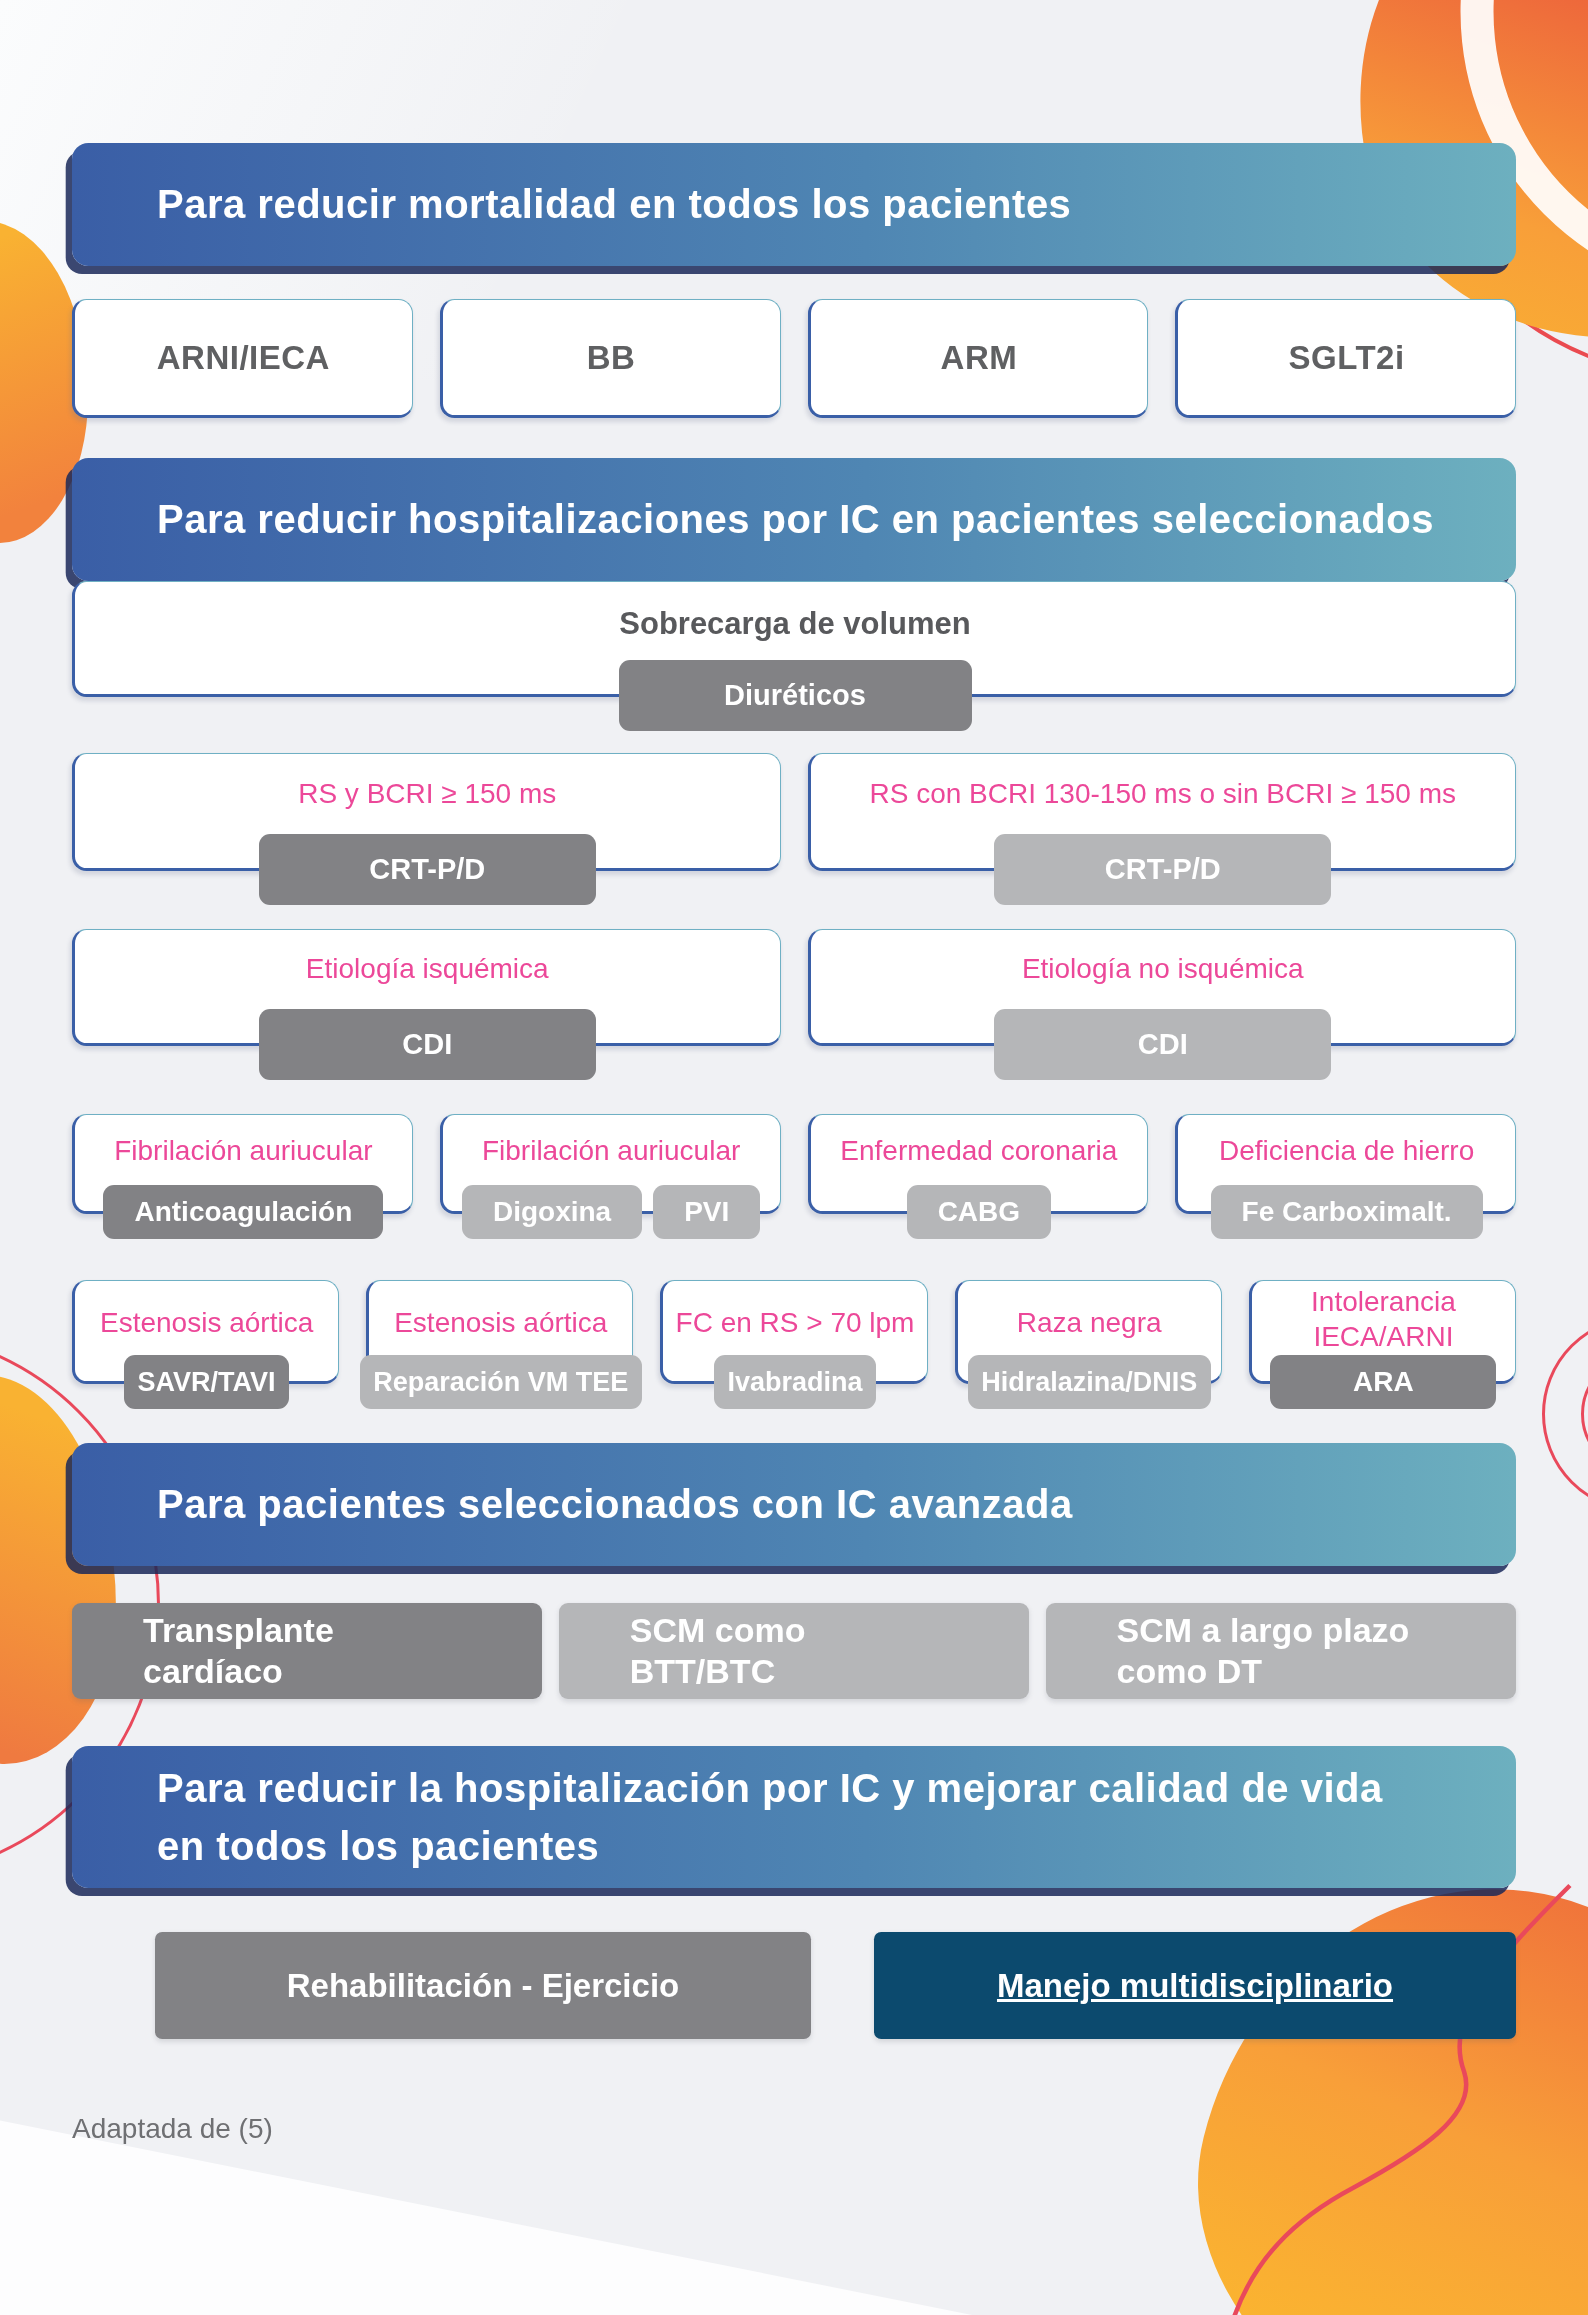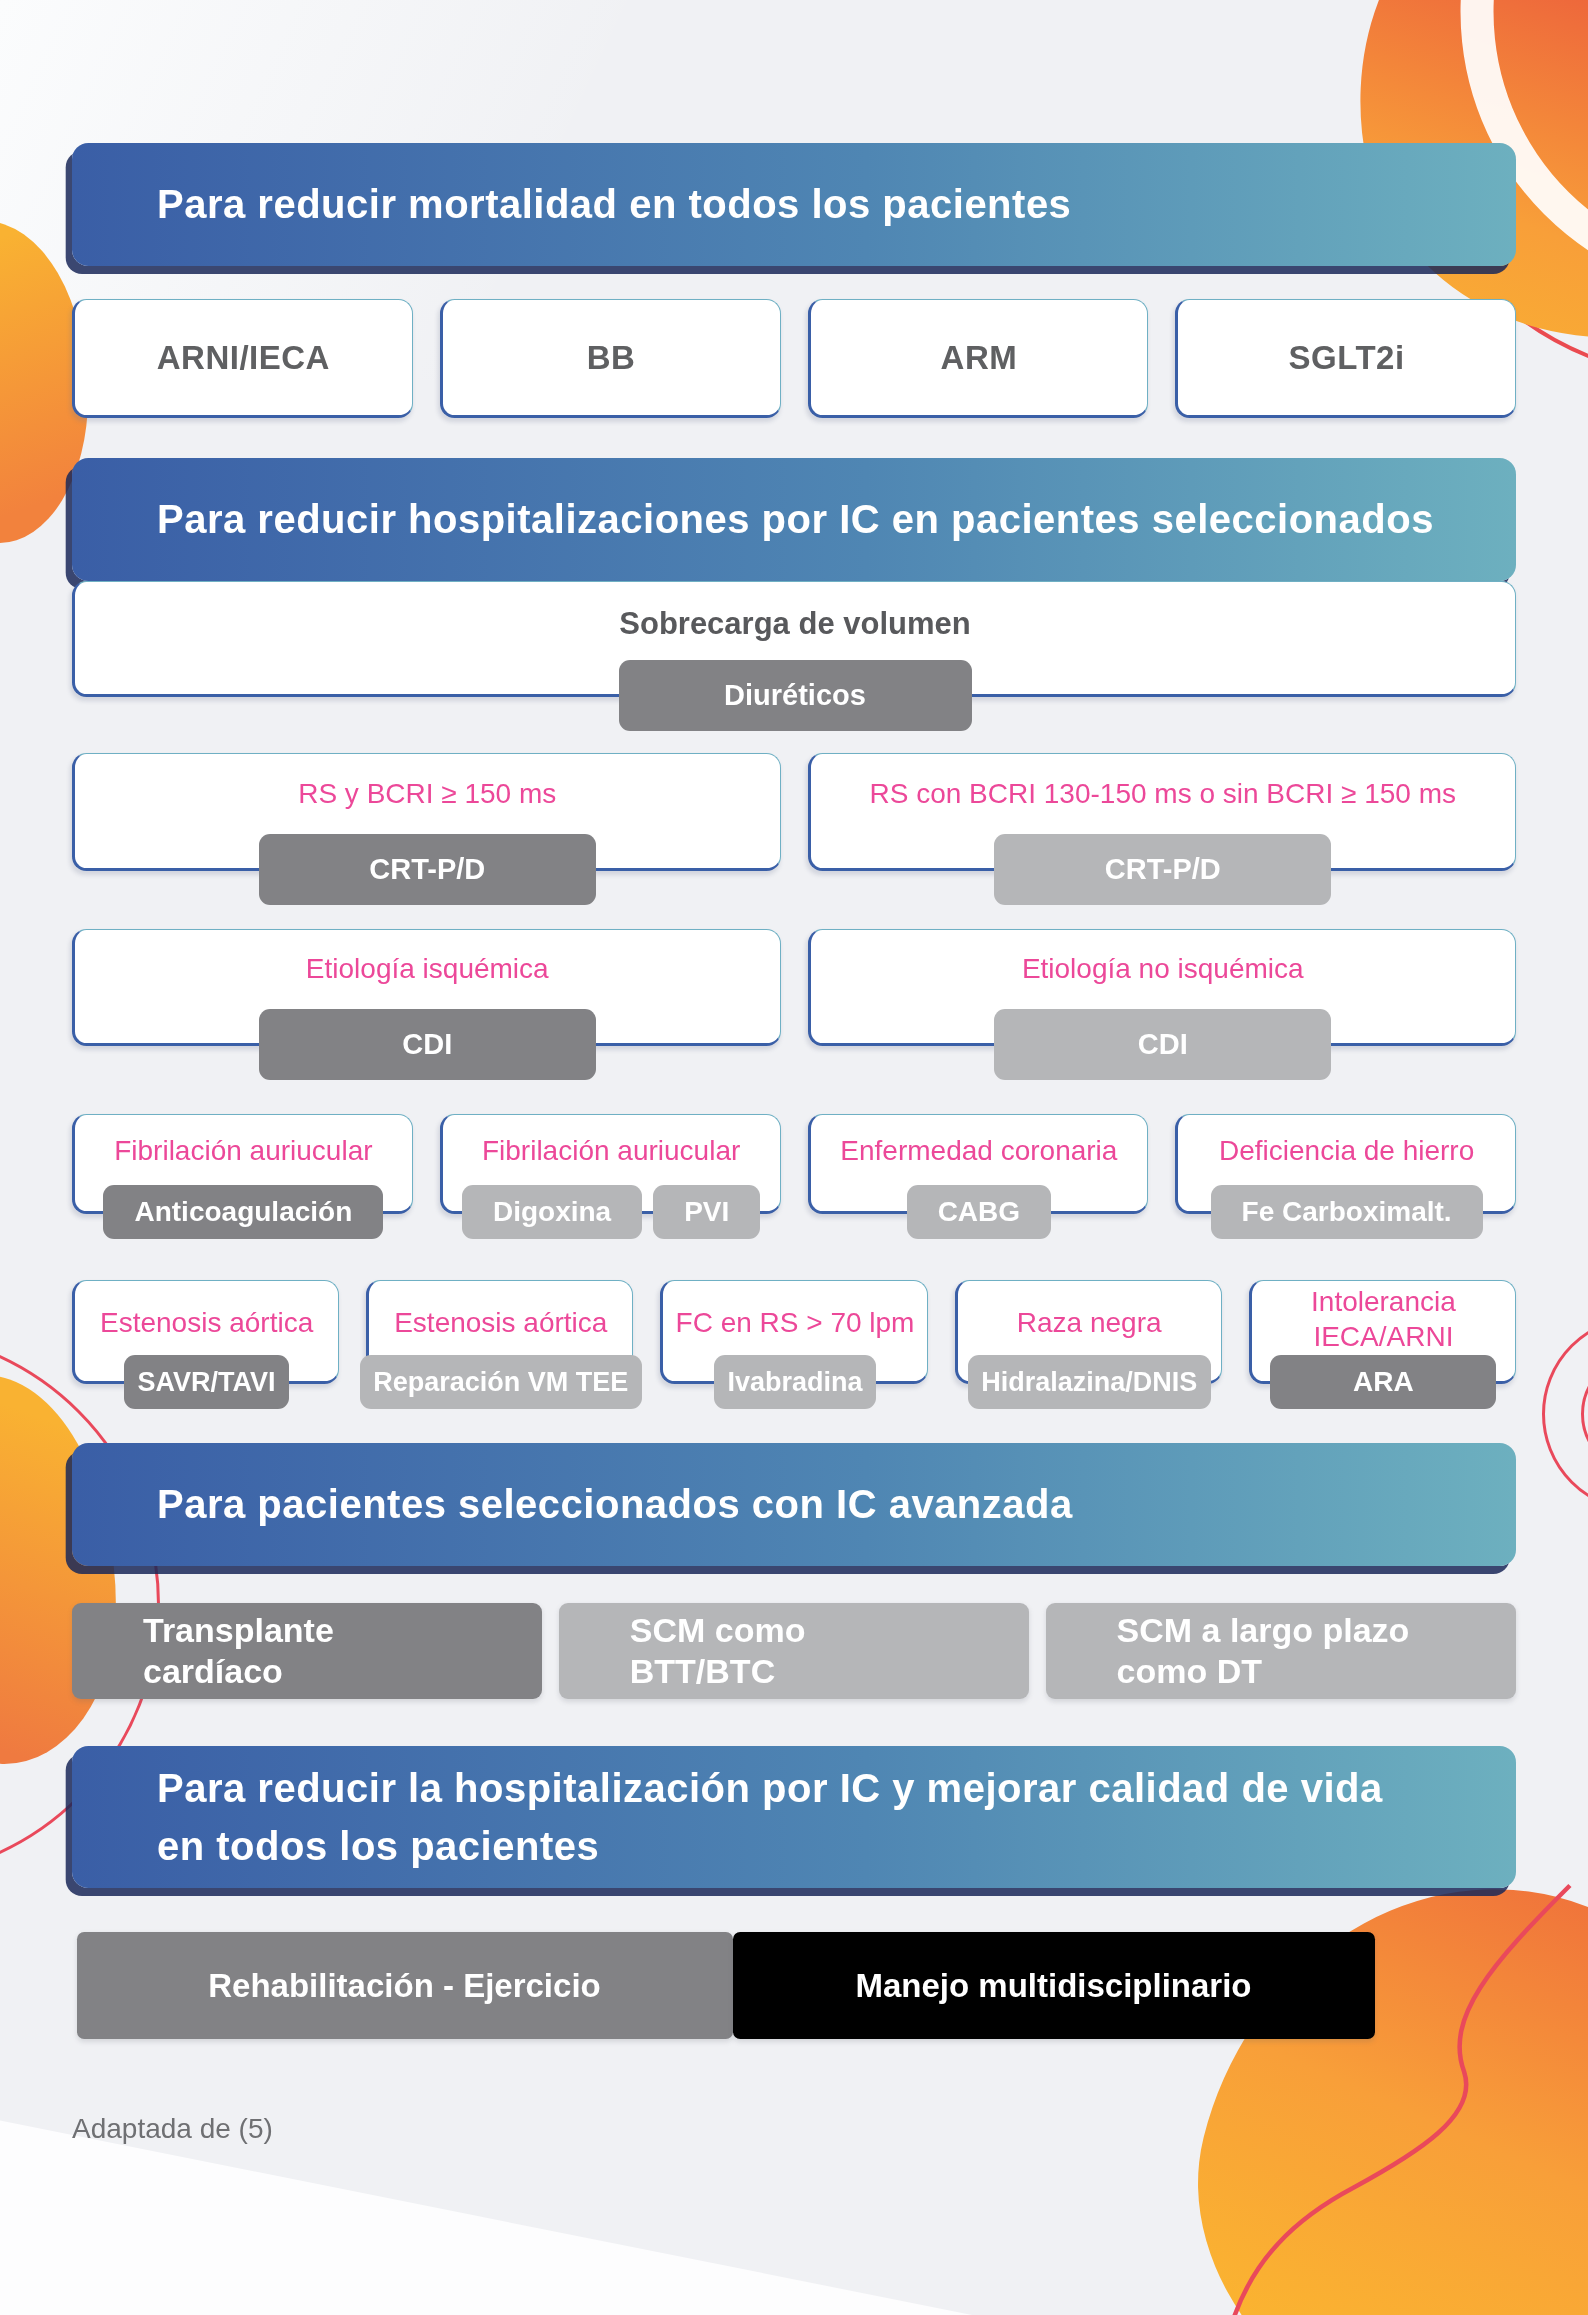--- a/index.html
+++ b/index.html
@@ -71,28 +71,28 @@
   .w-crt{width:337px;}
   .w-ara{width:226px;}
   .opt-row{display:flex;gap:16.3px;}
   .opt{
     flex:1;height:96px;border-radius:9px;display:flex;flex-direction:column;justify-content:center;
     padding-left:71px;box-sizing:border-box;color:#ffffff;font-size:34px;font-weight:700;line-height:1.2;
     box-shadow:0 2.7px 5.4px rgba(90,95,105,0.18);
   }
   .opt.dark{background:#828285;}
   .opt.light{background:#b5b6b8;}
-  .final-row{display:flex;margin-left:4.5px;}
+  .final-row{display:flex;gap:63px;margin-left:4.5px;justify-content:flex-end;}
   .final{
     height:107px;border-radius:7.2px;display:flex;align-items:center;justify-content:center;
     color:#ffffff;font-size:33px;font-weight:700;
     box-shadow:0 2.7px 5.4px rgba(90,95,105,0.18);
   }
   .final.dark{background:#828285;width:656px;}
-  .final.light{background:#000000;width:642px;}
+  .final.light{background:#0c4a6e;width:642px;text-decoration:underline;}
   .footer-note{margin-top:74px;font-size:28px;color:#6f7073;}
   
   .mt-158{margin-top:143px;} .mt-37{margin-top:33px;} .mt-44{margin-top:40px;}
   .mt-40{} .mt-62{margin-top:56px;} .mt-64{margin-top:58px;}
   .mt-75{margin-top:68px;} .mt-73{margin-top:66px;} .mt-65{margin-top:59px;}
   .mt-41{margin-top:37px;} .mt-52{margin-top:47px;} .mt-49{margin-top:44px;}
   .h-128{height:116px;} .h-130{height:118px;} .h-129{height:117px;}
   .h-111{height:100px;} .h-115{height:104px;}
   .pb-30{padding-bottom:27px;} .pb-40{padding-bottom:36px;} .pb-28{padding-bottom:25px;} .pb-20{padding-bottom:18px;}
   .bold-label{font-weight:700;font-size:31px;color:#58595c;}

